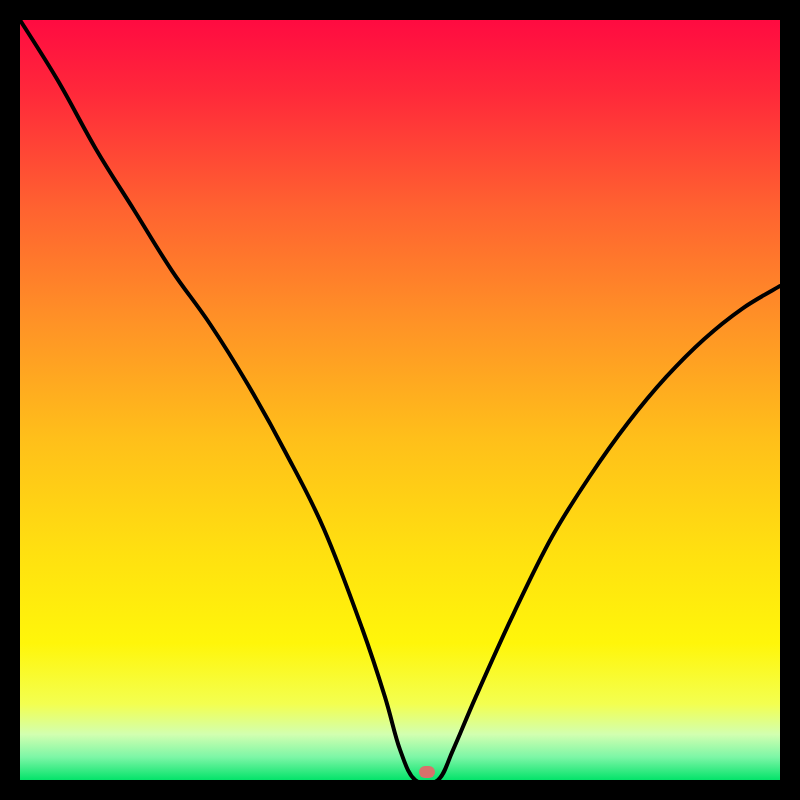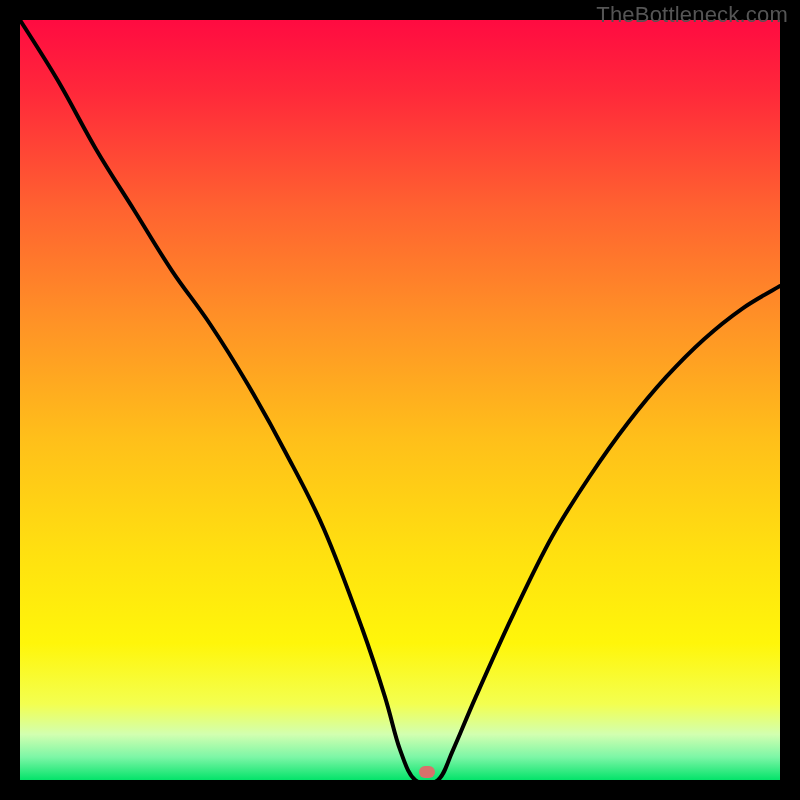--- a/index.html
+++ b/index.html
@@ -46,21 +46,20 @@
     height: 12px;
     background: #d8726b;
     border-radius: 6px;
     transform: translate(-50%, -50%);
   }
 </style>
 </head>
 <body>
 <div class="container">
 
-  <div class="watermark">TheBottleneck.com</div>
 
   <div class="plot-area">
     <svg class="curve" viewBox="0 0 760 760" preserveAspectRatio="none">
       <defs>
         <linearGradient id="bg-grad" x1="0" y1="0" x2="0" y2="1">
           <stop offset="0%" stop-color="#ff0b41"></stop>
           <stop offset="10%" stop-color="#ff2a3a"></stop>
           <stop offset="25%" stop-color="#ff6330"></stop>
           <stop offset="40%" stop-color="#ff9326"></stop>
           <stop offset="55%" stop-color="#ffbf1a"></stop>

